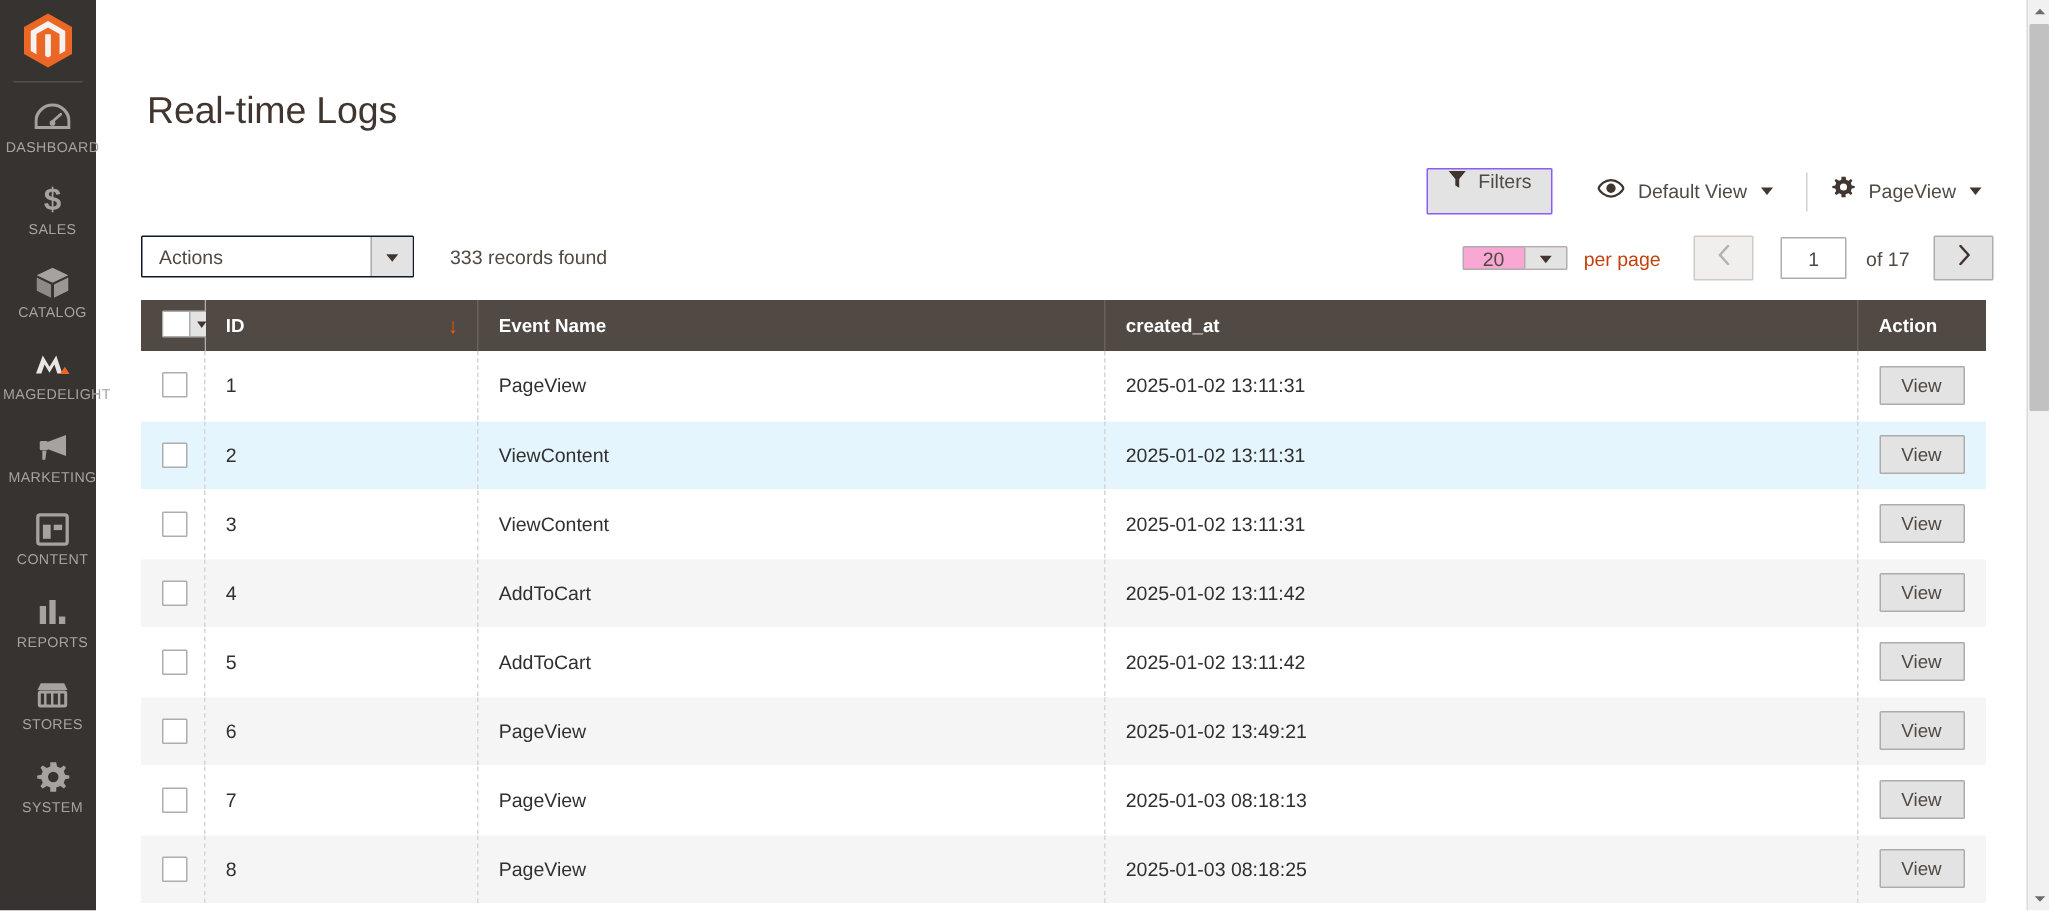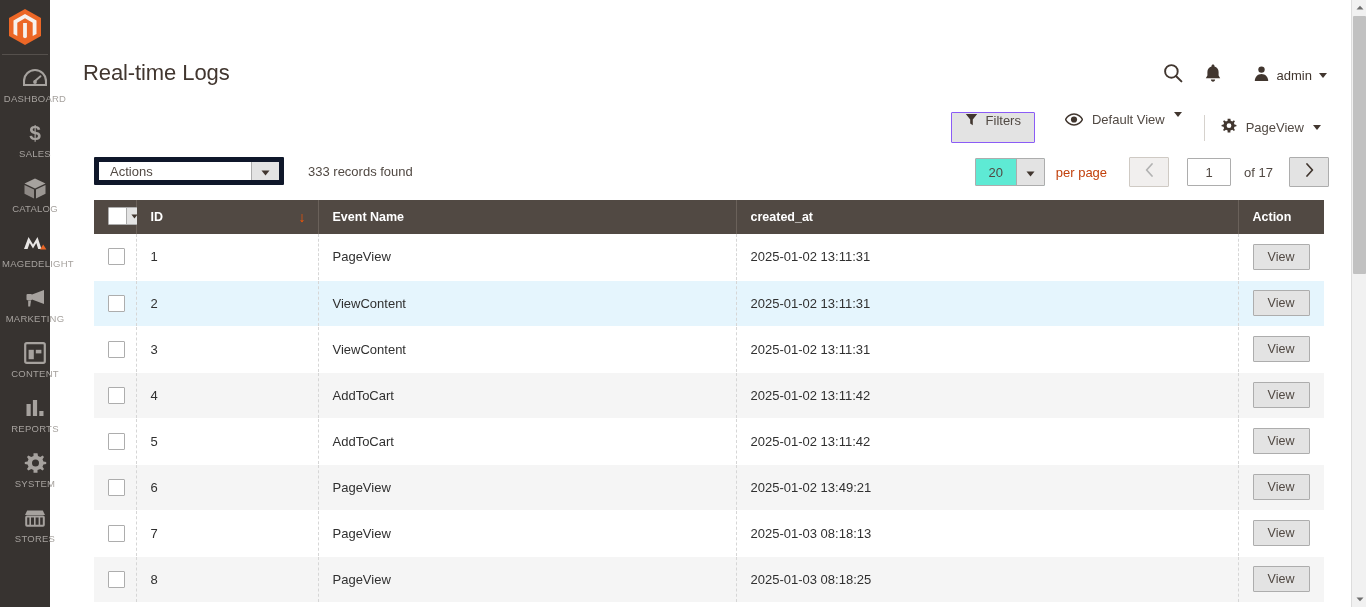--- a/index.html
+++ b/index.html
@@ -16,21 +16,21 @@
     position: relative;
     width: 1366px;
     height: 607px;
     overflow: hidden;
   }
 
   
   .sidebar {
     position: absolute;
     left: 0; top: 0;
-    width: 50px;
+    width: 64px;
     height: 607px;
     background: #373330;
     z-index: 20;
   }
   .logo-wrap {
     height: 54px;
     display: flex;
     align-items: center;
     justify-content: center;
   }
@@ -109,23 +109,23 @@
   .caret-dn {
     width: 0; height: 0;
     border-left: 4px solid transparent;
     border-right: 4px solid transparent;
     border-top: 5px solid #41362f;
   }
 
   
   .page-title {
     position: absolute;
-    left: 13px;
+    left: 28px;
     top: 60px;
-    font-size: 22px;
+    font-size: 25px;
     font-weight: normal;
     color: #41362f;
     letter-spacing: -0.1px;
     font-family: "Liberation Sans", sans-serif;
   }
 
   
   .grid-controls {
     position: absolute;
     right: 22px;
@@ -142,20 +142,21 @@
     border-radius: 1px;
     padding: 0 13px;
     height: 31px;
     font-size: 13px;
     color: #514943;
     cursor: pointer;
     font-family: "Liberation Sans", sans-serif;
   }
   .view-ctrl {
     display: flex;
+    align-items: center;
     gap: 9px;
     margin-left: 22px;
     padding: 0 8px;
     height: 31px;
     cursor: pointer;
   }
   .view-ctrl-label {
     font-size: 13px;
     color: #514943;
     font-family: "Liberation Sans", sans-serif;
@@ -186,21 +187,21 @@
     position: absolute;
     left: 24px;
     top: 157px;
     display: flex;
     align-items: center;
   }
   .actions-select {
     display: flex;
     align-items: stretch;
     height: 28px;
-    border: 5px solid #0f172a;
+    border: 1px solid #0f172a;
     border-radius: 1px;
     background: #ffffff;
   }
   .actions-select-text {
     width: 152px;
     display: flex;
     align-items: center;
     padding-left: 11px;
     font-size: 13px;
     color: #514943;
@@ -226,24 +227,24 @@
   .pager-row {
     position: absolute;
     right: 22px;
     top: 157px;
     display: flex;
     align-items: center;
   }
   .perpage-select {
     display: flex;
     align-items: stretch;
-    height: 28px;
+    height: 16px;
     border: 1px solid #adadad;
     border-radius: 1px;
-    background: #5eead4;
+    background: #f9a8d4;
   }
   .perpage-text {
     width: 40px;
     display: flex;
     align-items: center;
     justify-content: center;
     font-size: 13px;
     color: #514943;
     font-family: "Liberation Sans", sans-serif;
   }
@@ -504,71 +505,43 @@
           <rect x="2.5" y="6" width="4.2" height="12" fill="#a6a29e"></rect>
           <rect x="8.9" y="2" width="4.2" height="16" fill="#a6a29e"></rect>
           <rect x="15.3" y="13" width="4.2" height="5" fill="#a6a29e"></rect>
         </svg>
       </span>
       <span class="nav-label">REPORTS</span>
     </div>
 
     <div class="nav-item">
       <span class="nav-icon">
-        <svg width="23" height="23" viewBox="0 0 23 23">
-          <path d="M11.5 1.2 L13.5 1.2 L14 4 L16.3 5 L18.6 3.4 L20 4.9 L18.5 7.2 L19.4 9.5 L22.2 10 L22.2 12 L19.4 12.5 L18.5 14.8 L20 17.1 L18.6 18.6 L16.3 17 L13.5 18 L13.5 20.8 L11.5 20.8 L9.5 20.8 L9.5 18 L7.2 17 L4.4 18.6 L3 17.1 L4.5 14.8 L3.6 12.5 L0.8 12 L0.8 10 L3.6 9.5 L4.5 7.2 L3 4.9 L4.4 3.4 L7.2 5 L9.5 4 L9.5 1.2 Z" fill="#a6a29e"></path>
-          <circle cx="11.5" cy="11" r="3.5" fill="#373330"></circle>
-        </svg>
-      </span>
-      <span class="nav-label">SYSTEM</span>
-    </div>
-
-    <div class="nav-item">
-      <span class="nav-icon">
         <svg width="24" height="20" viewBox="0 0 24 20">
           <path d="M2 7 L4.2 2.5 L19.8 2.5 L22 7 Z" fill="#a6a29e"></path>
           <rect x="3.2" y="8.4" width="17.6" height="9.3" rx="0.8" fill="none" stroke="#a6a29e" stroke-width="2"></rect>
           <path d="M7.2 8.4 L7.2 17.7 M11.8 8.4 L11.8 17.7 M16.4 8.4 L16.4 17.7" stroke="#a6a29e" stroke-width="1.6"></path>
         </svg>
       </span>
       <span class="nav-label">STORES</span>
     </div>
 
+    <div class="nav-item">
+      <span class="nav-icon">
+        <svg width="23" height="23" viewBox="0 0 23 23">
+          <path d="M11.5 1.2 L13.5 1.2 L14 4 L16.3 5 L18.6 3.4 L20 4.9 L18.5 7.2 L19.4 9.5 L22.2 10 L22.2 12 L19.4 12.5 L18.5 14.8 L20 17.1 L18.6 18.6 L16.3 17 L13.5 18 L13.5 20.8 L11.5 20.8 L9.5 20.8 L9.5 18 L7.2 17 L4.4 18.6 L3 17.1 L4.5 14.8 L3.6 12.5 L0.8 12 L0.8 10 L3.6 9.5 L4.5 7.2 L3 4.9 L4.4 3.4 L7.2 5 L9.5 4 L9.5 1.2 Z" fill="#a6a29e"></path>
+          <circle cx="11.5" cy="11" r="3.5" fill="#373330"></circle>
+        </svg>
+      </span>
+      <span class="nav-label">SYSTEM</span>
+    </div>
+
   </nav>
 
   <div class="main">
 
-    <div class="admin-header">
-      <div class="hdr-btn">
-        <span>
-          <svg width="20" height="20" viewBox="0 0 20 20">
-            <circle cx="8.4" cy="8.4" r="6.3" fill="none" stroke="#41362f" stroke-width="1.9"></circle>
-            <path d="M13.2 13.2 L18.4 18.4" stroke="#41362f" stroke-width="2" stroke-linecap="round"></path>
-          </svg>
-        </span>
-      </div>
-      <div class="hdr-btn">
-        <span>
-          <svg width="18" height="20" viewBox="0 0 18 20">
-            <path d="M9 1.4 C9.9 1.4 10.5 2 10.5 2.9 L10.5 3.4 C13 4 14.6 6.2 14.6 8.9 L14.6 12.6 L16.2 15.3 L1.8 15.3 L3.4 12.6 L3.4 8.9 C3.4 6.2 5 4 7.5 3.4 L7.5 2.9 C7.5 2 8.1 1.4 9 1.4 Z" fill="#41362f"></path>
-            <path d="M6.9 16.5 L11.1 16.5 C11.1 17.8 10.2 18.7 9 18.7 C7.8 18.7 6.9 17.8 6.9 16.5 Z" fill="#41362f"></path>
-          </svg>
-        </span>
-      </div>
-      <div class="hdr-user">
-        <span>
-          <svg width="17" height="17" viewBox="0 0 17 17">
-            <circle cx="8.5" cy="4.6" r="3.2" fill="#41362f"></circle>
-            <path d="M1.8 16 C1.8 11.8 4.8 9 8.5 9 C12.2 9 15.2 11.8 15.2 16 Z" fill="#41362f"></path>
-          </svg>
-        </span>
-        <span class="hdr-user-name">admin</span>
-        <span class="caret-dn"></span>
-      </div>
-    </div>
 
     <h1 class="page-title">Real-time Logs</h1>
 
     <div class="grid-controls">
       <div class="filters-btn">
         <span>
           <svg width="13" height="13" viewBox="0 0 13 13">
             <path d="M0.8 1 L12.2 1 L7.8 6.4 L7.8 12.2 L5.2 10.6 L5.2 6.4 Z" fill="#41362f"></path>
           </svg>
         </span>

